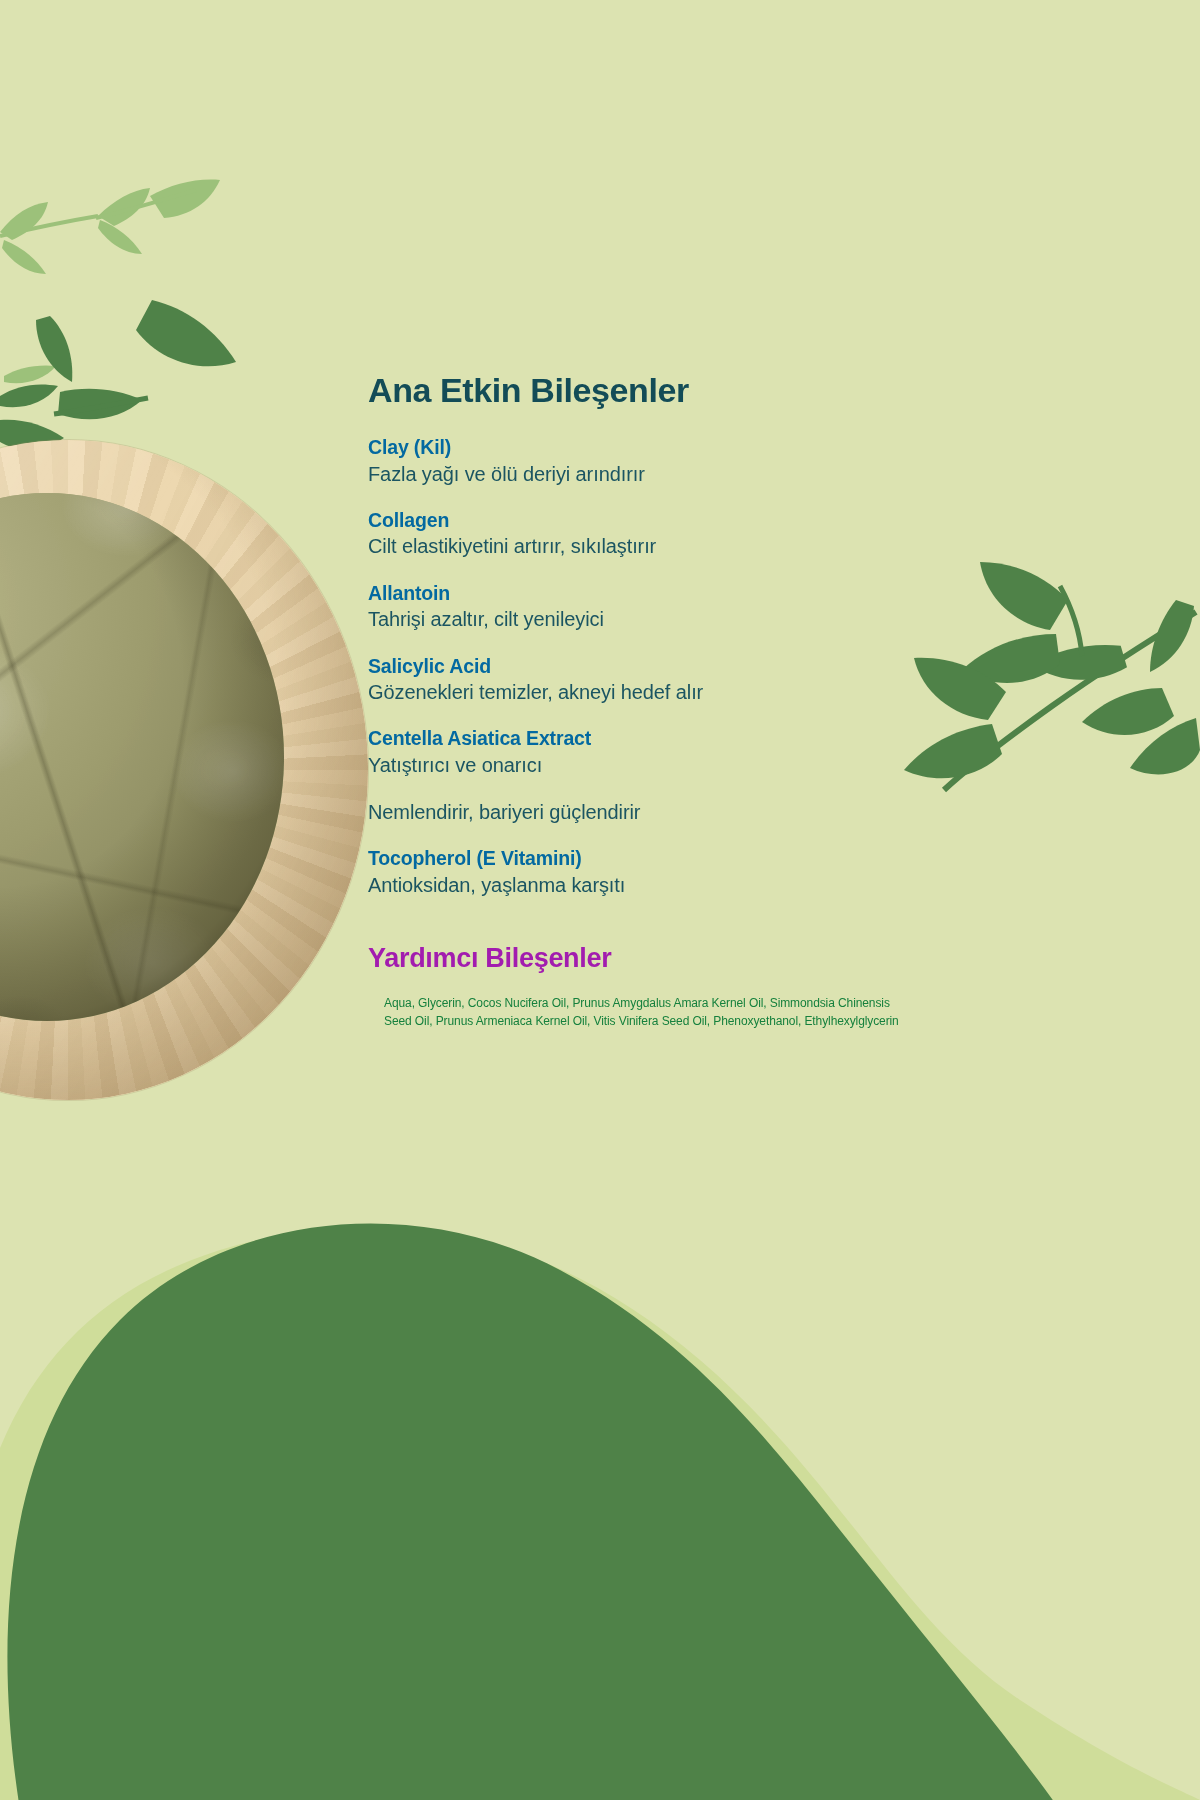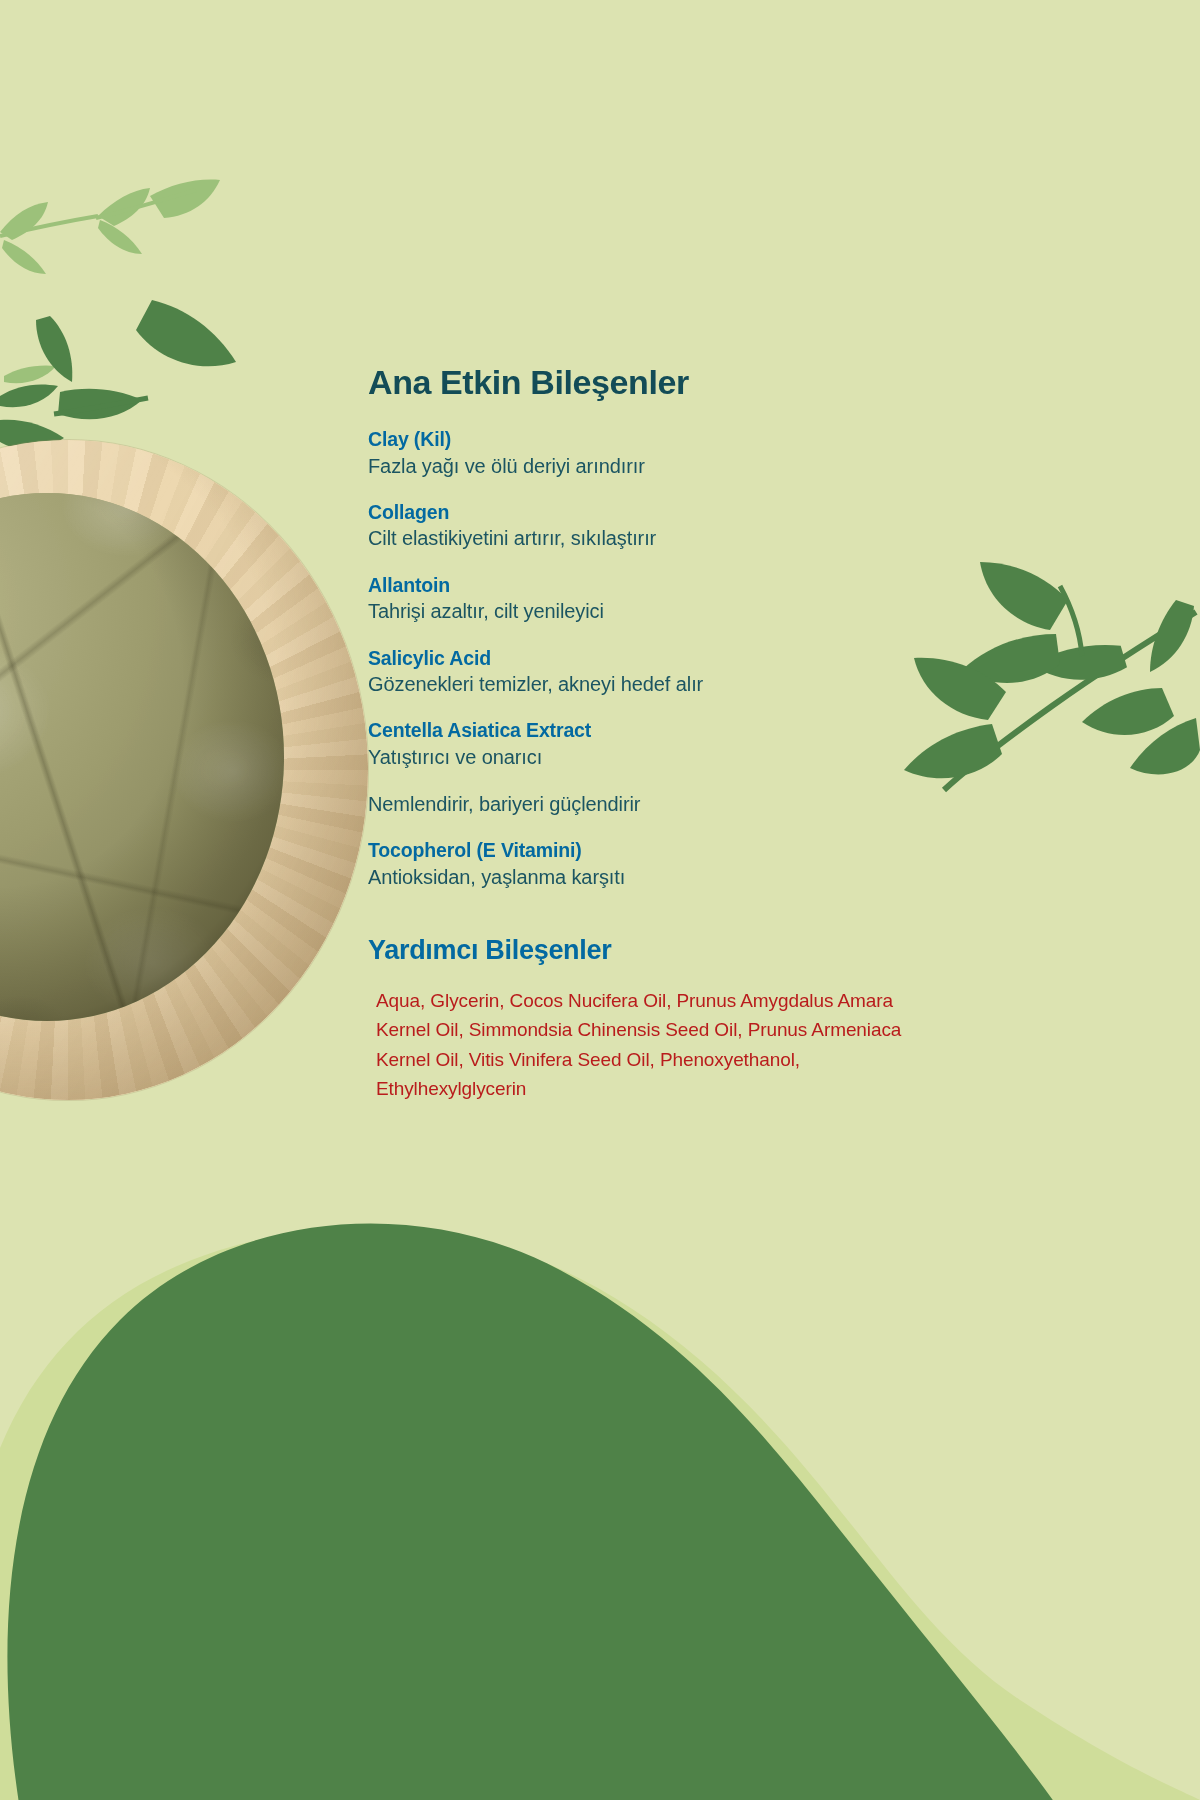--- a/index.html
+++ b/index.html
@@ -77,21 +77,21 @@
       linear-gradient(100deg, rgba(60,58,34,0) 72.4%, rgba(60,58,34,.18) 73.1%, rgba(60,58,34,0) 74%);
   }
   .clay-shade{
     position:absolute;inset:0;border-radius:50%;
     background:radial-gradient(ellipse 70% 70% at 40% 36%, rgba(0,0,0,0) 55%, rgba(50,45,20,.34) 92%, rgba(40,36,15,.5) 100%);
   }
 
   
   .content{
     position:absolute;
-    left:368px;top:364px;
+    left:368px;top:372px;
     width:560px;
   }
   .h1{
     font-size:34px;
     font-weight:700;
     color:#134c57;
     letter-spacing:-.4px;
     margin:0 0 26px 0;
     line-height:1.1;
   }
@@ -108,32 +108,32 @@
   .ing-desc{
     font-size:20px;
     font-weight:400;
     color:#1b5562;
     line-height:1.32;
     letter-spacing:-.1px;
   }
   .h2{
     font-size:27px;
     font-weight:700;
-    color:#0369a1;
+    color:#a21caf;
     letter-spacing:-.3px;
     margin:46px 0 20px 0;
     line-height:1.1;
   }
   .aux-text{
-    font-size:19px;
-    color:#b91c1c;
+    font-size:12px;
+    color:#15803d;
     line-height:1.55;
     letter-spacing:-.1px;
     max-width:540px;
-    margin:8px;
+    margin:16px;
   }
 </style>
 </head>
 <body>
 
 <div class="canvas">
 
   <svg class="bg-svg" viewBox="0 0 1200 1800">
 
     <path d="M -40 1620 C -20 1420 60 1300 220 1250 C 400 1195 560 1240 700 1360 C 840 1480 900 1620 1020 1700 C 1120 1766 1180 1790 1200 1800 L 1200 1810 L -40 1810 Z" fill="#cfdd9a"></path>

